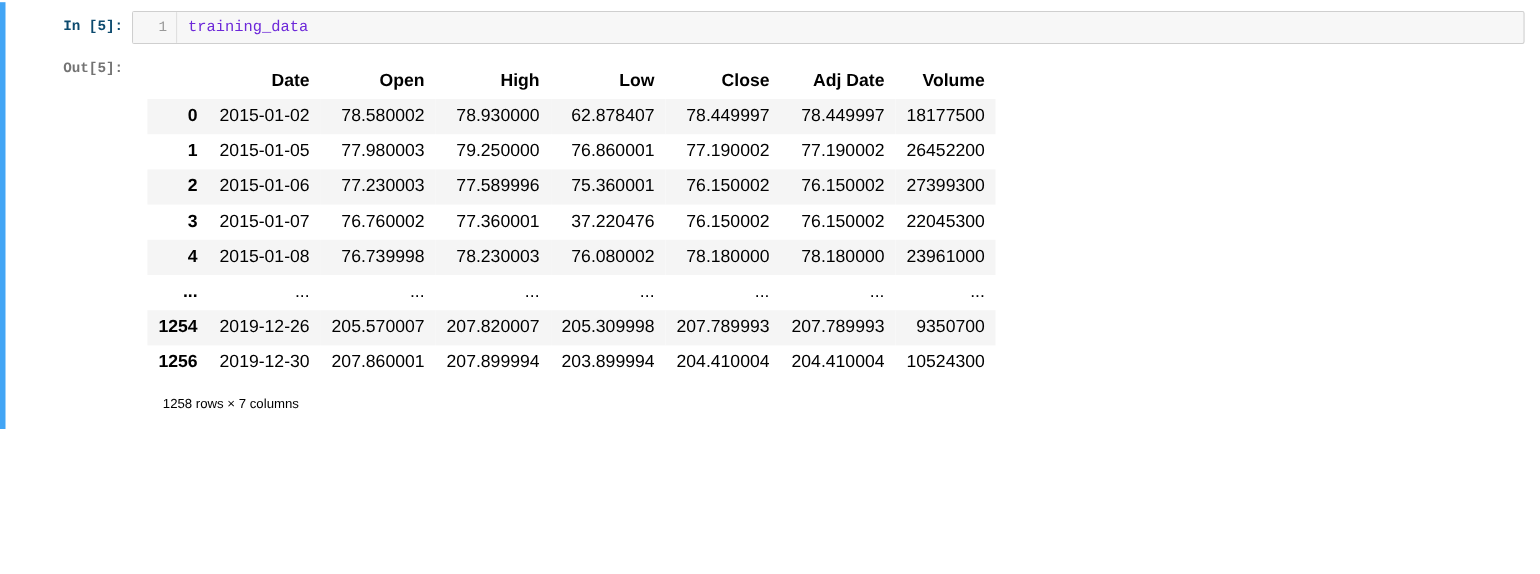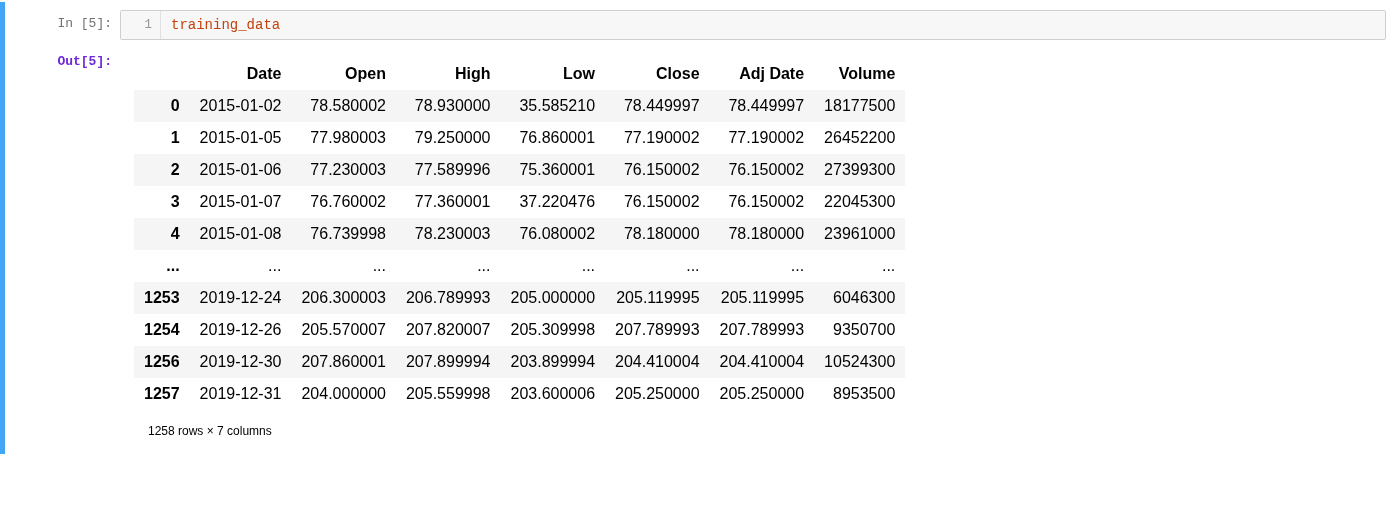--- a/index.html
+++ b/index.html
@@ -22,22 +22,22 @@
       padding: 4px 0;
     }
     .prompt-col {
       width: 115px;
       text-align: right;
       padding: 6px 8px 0 0;
       font-family: Menlo, Monaco, "Courier New", monospace;
       font-size: 13px;
       flex-shrink: 0;
     }
-    .in-label { color: #737373; font-weight: normal; }
-    .out-label { color: #6d28d9; font-weight: bold; }
+    .in-label { color: #0c4a6e; font-weight: bold; }
+    .out-label { color: #737373; font-weight: bold; }
     .content-col {
       flex: 1;
       padding-right: 14px;
     }
     .code-area {
       display: flex;
       border: 1px solid #cfcfcf;
       border-radius: 2px;
       background: #f7f7f7;
     }
@@ -49,21 +49,21 @@
       font-family: Menlo, Monaco, "Courier New", monospace;
       font-size: 13px;
       border-right: 1px solid #e0e0e0;
       background: #f7f7f7;
       user-select: none;
     }
     .code-text {
       padding: 6px 10px;
       font-family: Menlo, Monaco, "Courier New", monospace;
       font-size: 14px;
-      color: #c2410c;
+      color: #6d28d9;
       white-space: pre;
     }
     .output-area {
       padding: 4px 14px 4px 0;
     }
     .df-container {
       padding: 6px 0 0 14px;
     }
     table.dataframe {
       border-collapse: collapse;
@@ -129,21 +129,21 @@
               <th>Adj Date</th>
               <th>Volume</th>
             </tr>
           </thead>
           <tbody id="df-body">
               <tr>
                 <th>0</th>
                 <td>2015-01-02</td>
                 <td>78.580002</td>
                 <td>78.930000</td>
-                <td>35.585210</td>
+                <td>62.878407</td>
                 <td>78.449997</td>
                 <td>78.449997</td>
                 <td>18177500</td>
               </tr>
               <tr>
                 <th>1</th>
                 <td>2015-01-05</td>
                 <td>77.980003</td>
                 <td>79.250000</td>
                 <td>76.860001</td>
@@ -185,59 +185,39 @@
                 <th>...</th>
                 <td>...</td>
                 <td>...</td>
                 <td>...</td>
                 <td>...</td>
                 <td>...</td>
                 <td>...</td>
                 <td>...</td>
               </tr>
               <tr>
-                <th>1253</th>
-                <td>2019-12-24</td>
-                <td>206.300003</td>
-                <td>206.789993</td>
-                <td>205.000000</td>
-                <td>205.119995</td>
-                <td>205.119995</td>
-                <td>6046300</td>
-              </tr>
-              <tr>
                 <th>1254</th>
                 <td>2019-12-26</td>
                 <td>205.570007</td>
                 <td>207.820007</td>
                 <td>205.309998</td>
                 <td>207.789993</td>
                 <td>207.789993</td>
                 <td>9350700</td>
               </tr>
               <tr>
                 <th>1256</th>
                 <td>2019-12-30</td>
                 <td>207.860001</td>
                 <td>207.899994</td>
                 <td>203.899994</td>
                 <td>204.410004</td>
                 <td>204.410004</td>
                 <td>10524300</td>
               </tr>
-              <tr>
-                <th>1257</th>
-                <td>2019-12-31</td>
-                <td>204.000000</td>
-                <td>205.559998</td>
-                <td>203.600006</td>
-                <td>205.250000</td>
-                <td>205.250000</td>
-                <td>8953500</td>
-              </tr>
             </tbody>
         </table>
         <div class="df-footer">1258 rows × 7 columns</div>
       </div>
     </div>
   </div>
 
 </div>
 
 </body></html>

